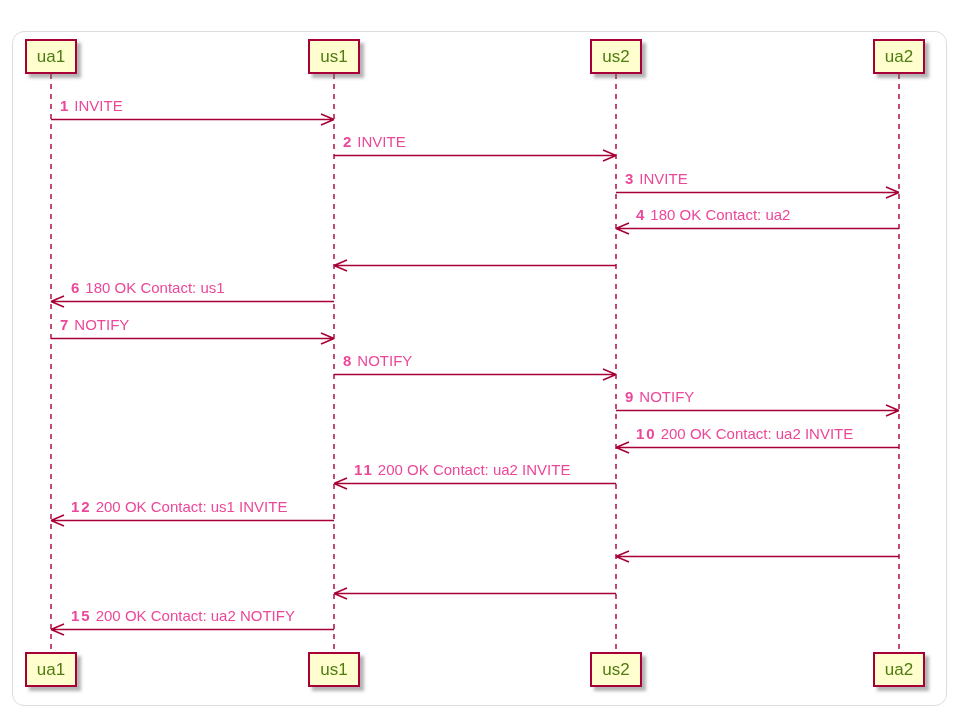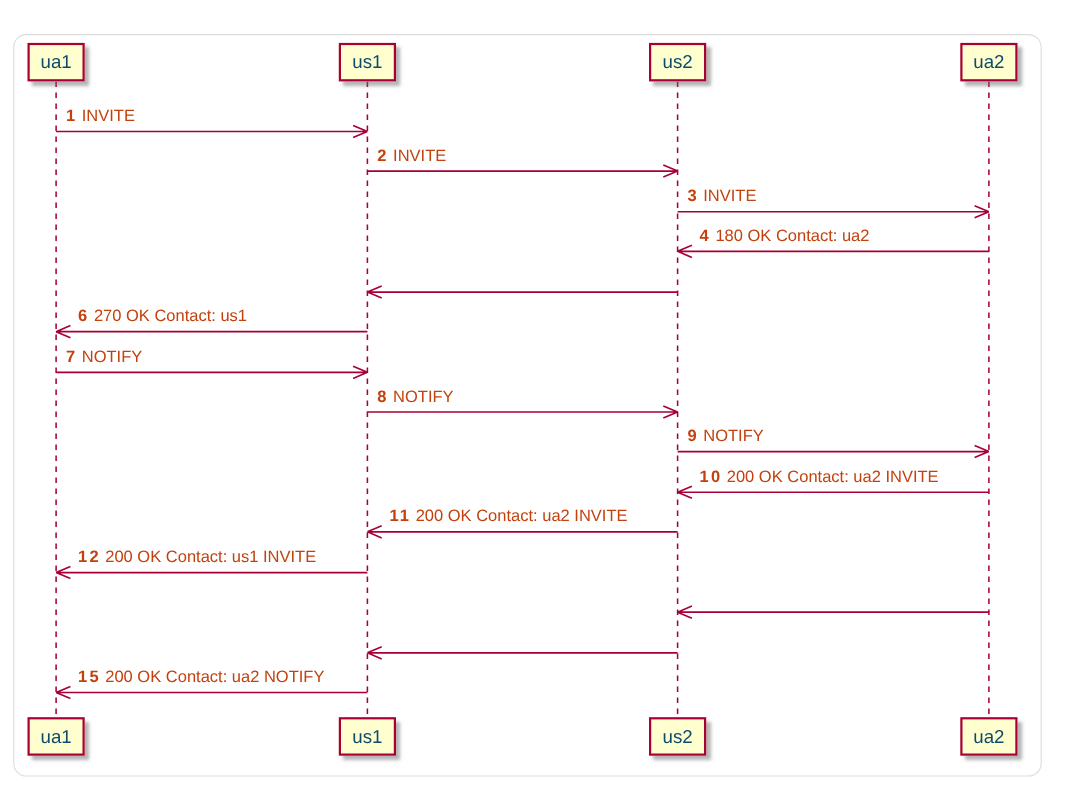--- a/index.html
+++ b/index.html
@@ -19,27 +19,27 @@
     background: #ffffff;
   }
   #layer-svg { position: absolute; left: 0; top: 0; }
   .participant {
     position: absolute;
     width: 48px; height: 31px;
     background: #FEFECE;
     border: 2px solid #A80036;
     box-shadow: 4px 4px 3px rgba(105,105,105,0.5);
     display: flex; align-items: center; justify-content: center;
-    font-size: 17px; color: #0c4a6e;
+    font-size: 17px; color: #4d7c0f;
     box-sizing: content-box;
   }
   .msg-label {
     position: absolute;
     white-space: nowrap;
-    font-size: 15px; color: #c2410c;
+    font-size: 15px; color: #ec4899;
     height: 19px; line-height: 19px;
   }
   .msg-num {
     font-weight: bold;
     letter-spacing: 2px;
     margin-right: 4px;
   }
 </style>
 </head>
 <body>
@@ -88,21 +88,21 @@
     <div class="participant" style="left: 873px; top: 39px;">
       <span>ua2</span>
     </div>
     <div class="participant" style="left: 873px; top: 652px;">
       <span>ua2</span>
     </div>
     <div class="msg-label" style="left: 60px; top: 95.5px;"><span class="msg-num">1</span><span>INVITE</span></div>
     <div class="msg-label" style="left: 343px; top: 131.5px;"><span class="msg-num">2</span><span>INVITE</span></div>
     <div class="msg-label" style="left: 625px; top: 168.5px;"><span class="msg-num">3</span><span>INVITE</span></div>
     <div class="msg-label" style="left: 636px; top: 204.5px;"><span class="msg-num">4</span><span>180 OK Contact: ua2</span></div>
-    <div class="msg-label" style="left: 71px; top: 277.5px;"><span class="msg-num">6</span><span>270 OK Contact: us1</span></div>
+    <div class="msg-label" style="left: 71px; top: 277.5px;"><span class="msg-num">6</span><span>180 OK Contact: us1</span></div>
     <div class="msg-label" style="left: 60px; top: 314.5px;"><span class="msg-num">7</span><span>NOTIFY</span></div>
     <div class="msg-label" style="left: 343px; top: 350.5px;"><span class="msg-num">8</span><span>NOTIFY</span></div>
     <div class="msg-label" style="left: 625px; top: 386.5px;"><span class="msg-num">9</span><span>NOTIFY</span></div>
     <div class="msg-label" style="left: 636px; top: 423.5px;"><span class="msg-num">10</span><span>200 OK Contact: ua2 INVITE</span></div>
     <div class="msg-label" style="left: 354px; top: 459.5px;"><span class="msg-num">11</span><span>200 OK Contact: ua2 INVITE</span></div>
     <div class="msg-label" style="left: 71px; top: 496.5px;"><span class="msg-num">12</span><span>200 OK Contact: us1 INVITE</span></div>
     <div class="msg-label" style="left: 71px; top: 605.5px; text-align: right;"><span class="msg-num">15</span><span>200 OK Contact: ua2 NOTIFY</span></div>
   </div>
 
 </body></html>

